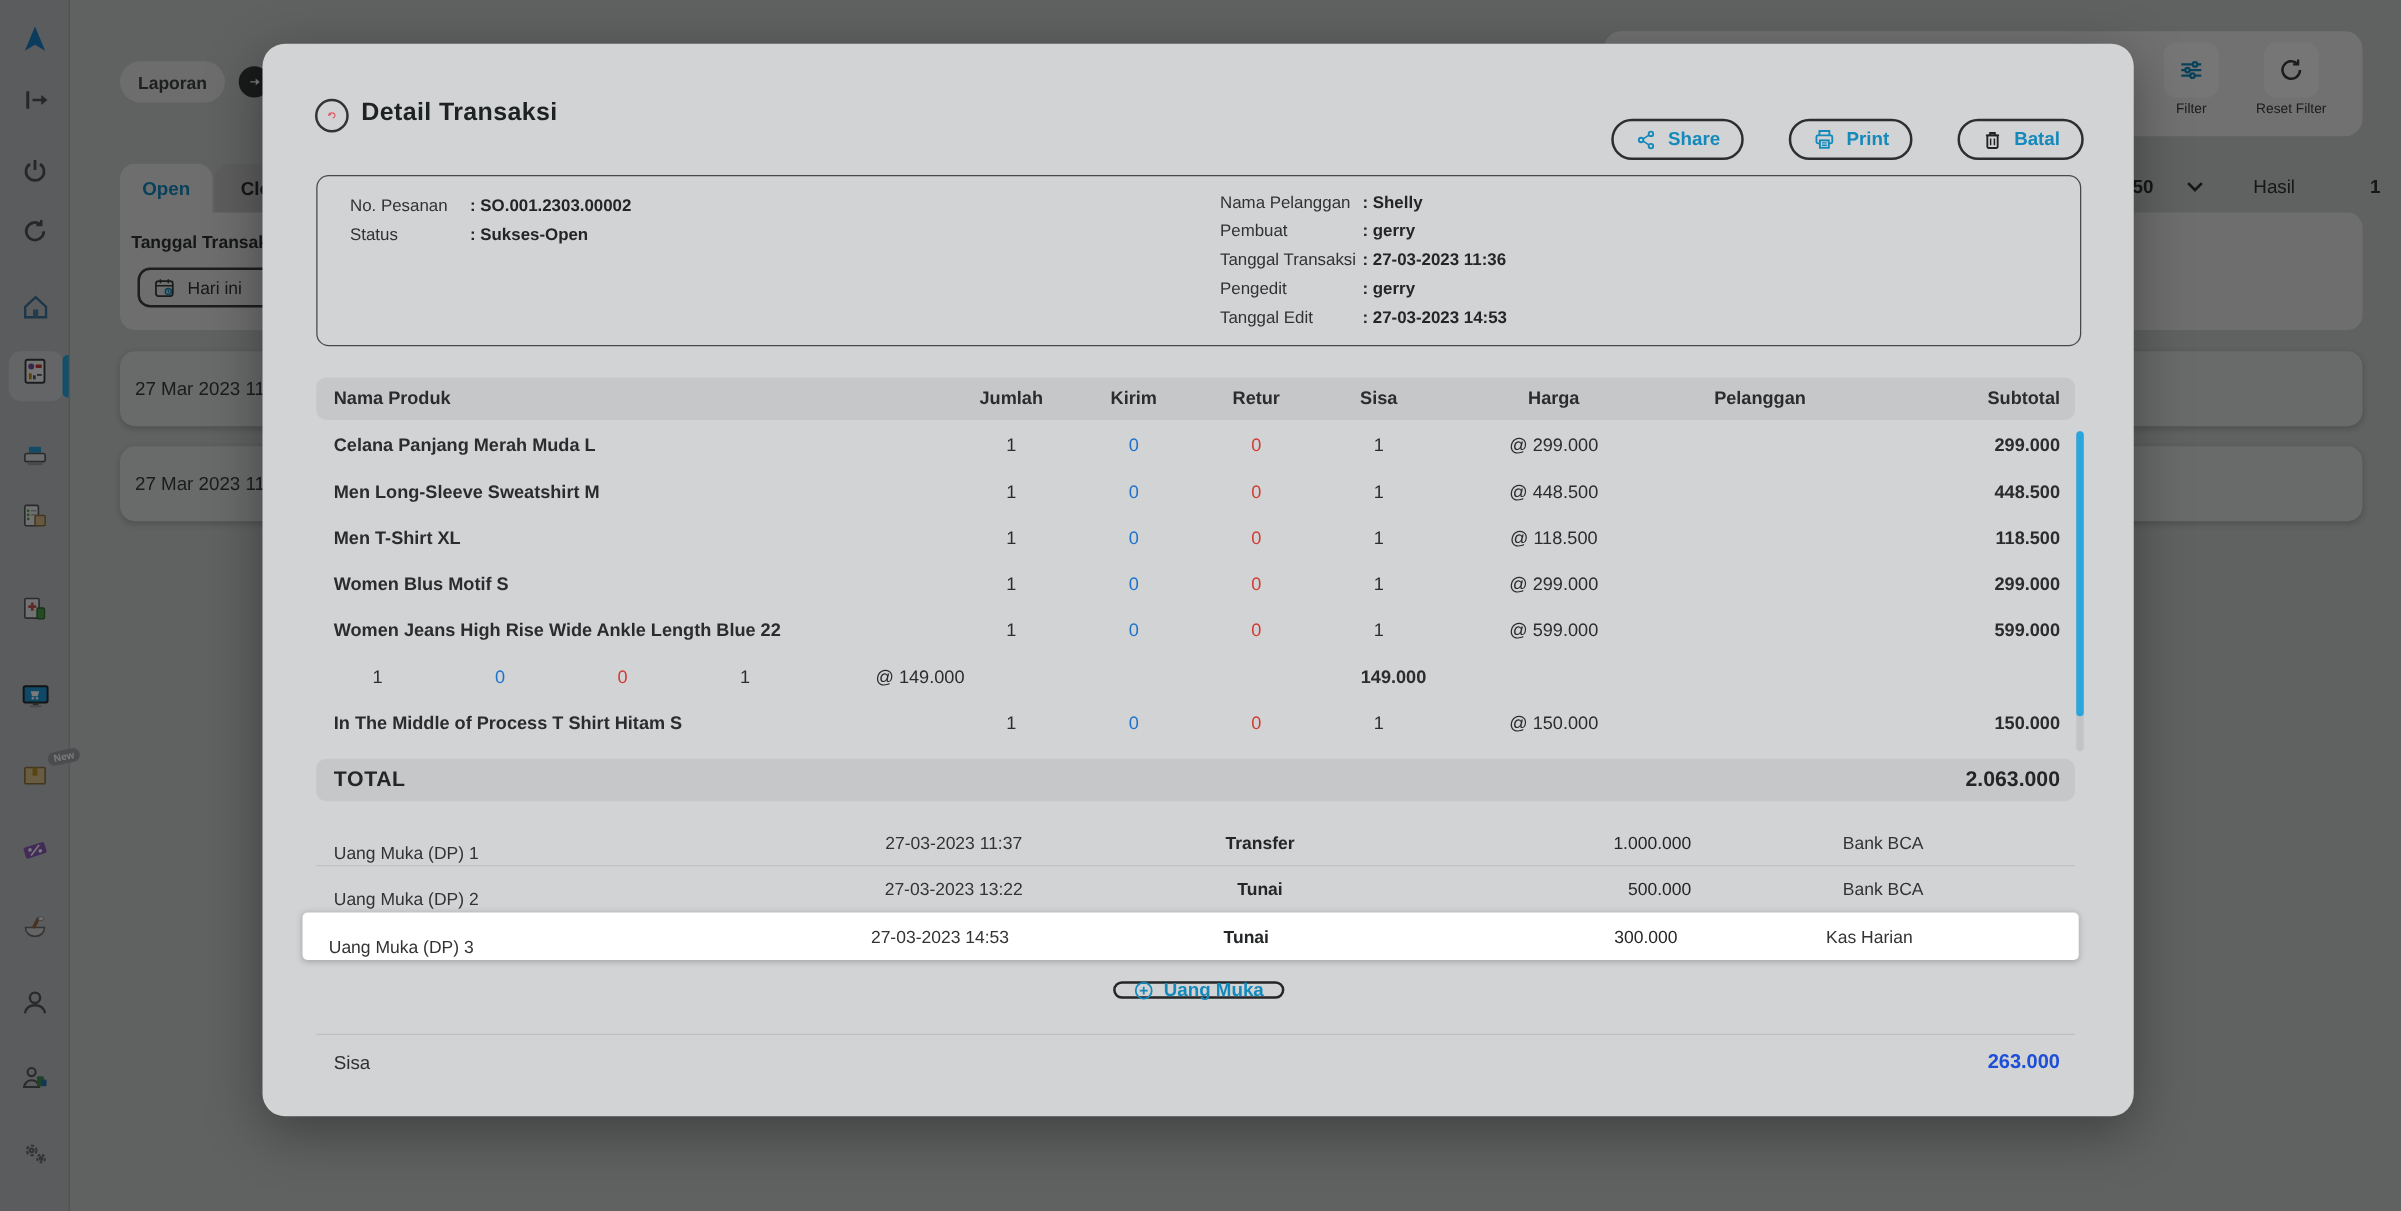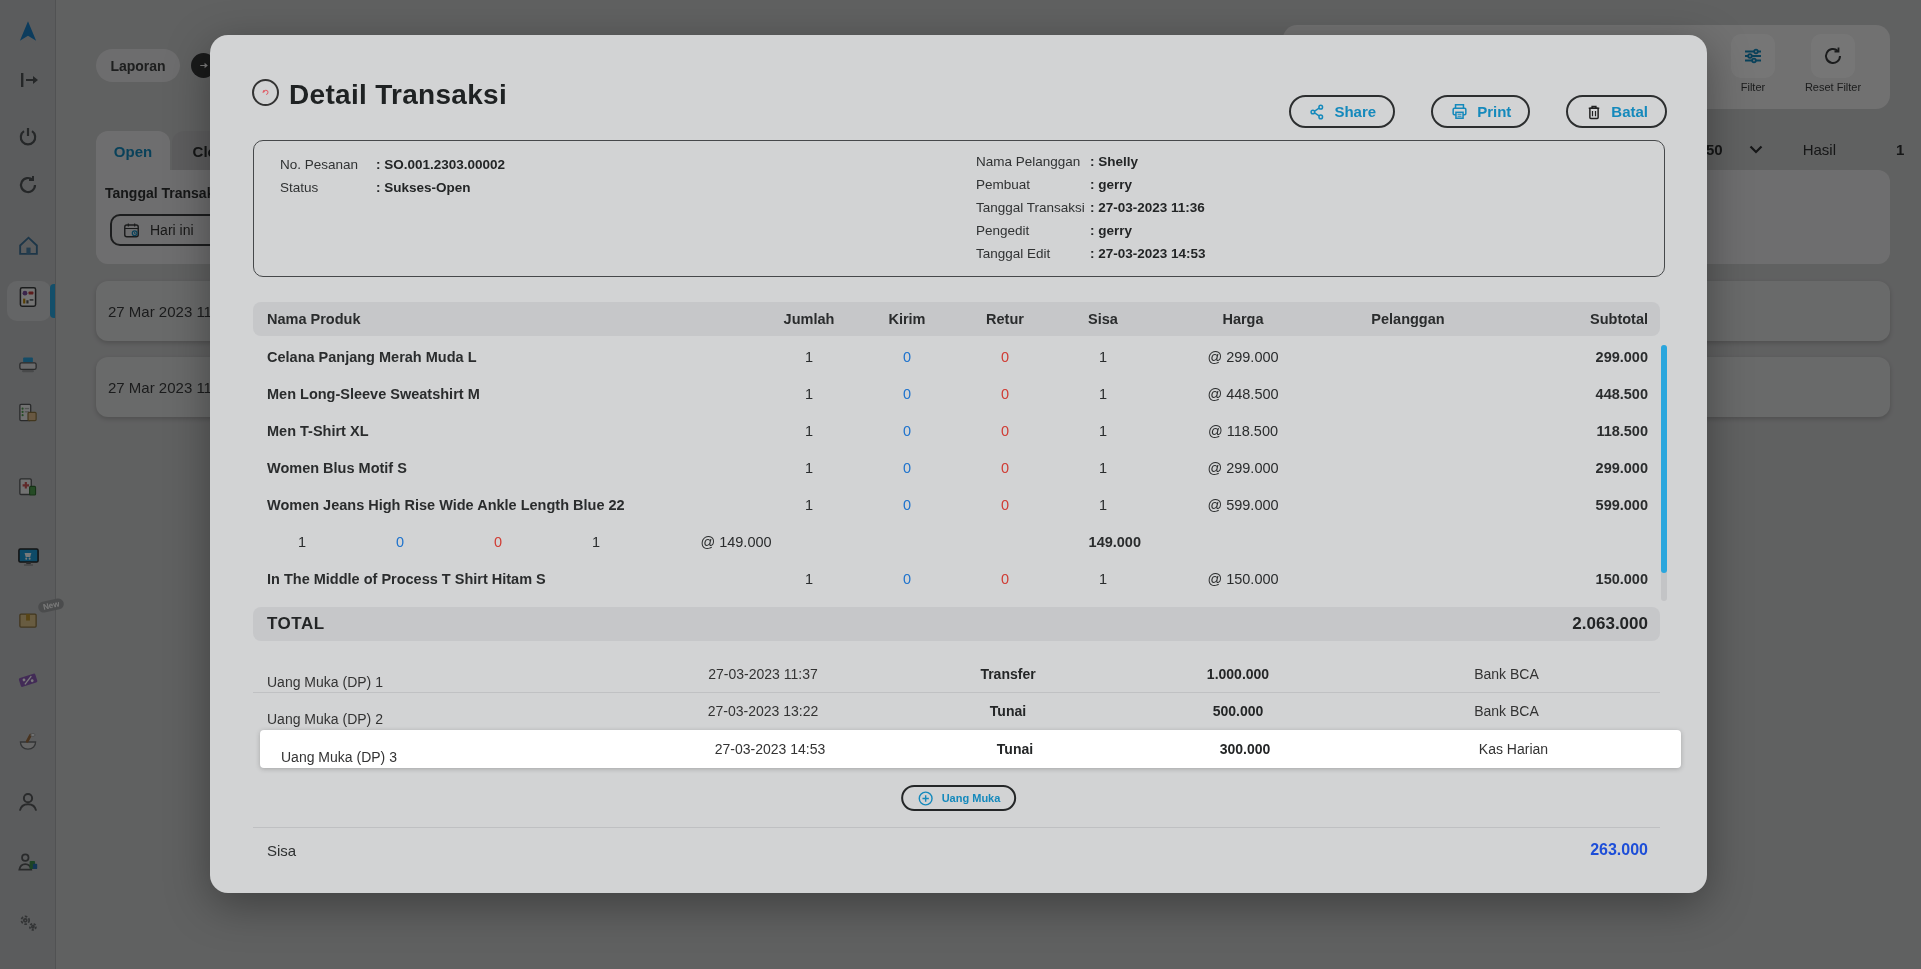--- a/index.html
+++ b/index.html
@@ -34,21 +34,21 @@
   .tool-lbl{margin-top:3px;font-size:11px;color:#3a3c3d;}
   .pagination{position:absolute;left:1706px;top:141px;display:flex;align-items:center;gap:26px;font-size:15px;color:#2e3031;font-weight:bold;}
   .pagination .lbl{font-weight:normal;}
 
   
   .overlay{position:absolute;inset:0;background:rgba(0,0,0,.52);}
   .modal{position:absolute;left:210px;top:35px;width:1497px;height:858px;background:#d2d3d4;border-radius:18px;
     box-shadow:0 12px 44px rgba(0,0,0,.35);}
   .back-btn{position:absolute;left:42px;top:44px;width:27px;height:27px;border:2px solid #333;border-radius:50%;
     display:flex;align-items:center;justify-content:center;background:transparent;}
-  .modal-title{position:absolute;left:79px;top:44px;font-size:28px;font-weight:bold;color:#1f2223;letter-spacing:.3px;}
+  .modal-title{position:absolute;left:79px;top:44px;font-size:20px;font-weight:bold;color:#1f2223;letter-spacing:.3px;}
   .action-row{position:absolute;right:40px;top:60px;display:flex;gap:36px;}
   .pill-btn{height:33px;border:2px solid #2c2e2f;border-radius:17px;display:flex;align-items:center;gap:8px;
     padding:0 17px;font-size:15px;font-weight:bold;color:#1489bc;background:transparent;}
 
   .info-box{position:absolute;left:43px;top:105px;width:1412px;height:137px;border:1.5px solid #46484a;border-radius:10px;}
   .info-row{position:absolute;display:flex;font-size:13.5px;color:#303233;line-height:18px;}
   .info-row .lab{width:96px;}
   .info-row.rcol .lab{width:114px;}
   .info-row .val{font-weight:bold;color:#232526;}
 
@@ -69,29 +69,29 @@
 
   .total-row{top:572px;height:34px;background:#c6c7c9;border-radius:8px;font-size:17px;font-weight:bold;color:#232526;}
   .total-row .c-name{letter-spacing:.5px;}
   .total-row .c-val{flex:1;text-align:right;padding-right:12px;}
 
   .pay-row{height:37px;font-size:14px;color:#333;}
   .pay-row.sep{border-top:1px solid #c0c1c3;}
   .p-label{width:380px;padding-left:14px;margin-top:16px;}
   .p-date{width:260px;text-align:center;}
   .p-method{width:230px;text-align:center;font-weight:bold;color:#242627;}
-  .p-amount{width:230px;text-align:center;font-weight:bold;color:#242627;}
+  .p-amount{width:230px;text-align:right;font-weight:normal;color:#242627;}
   .p-account{width:307px;text-align:center;}
-  .pay-row.highlighted{left:50px;width:1421px;height:38px;background:#ffffff;border-radius:4px;border-top:none;
+  .pay-row.highlighted{left:32px;width:1421px;height:38px;background:#ffffff;border-radius:4px;border-top:none;
     box-shadow:0 1px 5px rgba(0,0,0,.22);}
   .pay-row.highlighted .p-label{padding-left:21px;}
 
-  .uang-btn{position:absolute;left:50%;transform:translateX(-50%);top:750px;height:26px;border:2px solid #242627;
+  .uang-btn{position:absolute;left:50%;transform:translateX(-50%);top:750px;height:14px;border:2px solid #242627;
     border-radius:16px;background:#d2d3d4;display:flex;align-items:center;gap:8px;padding:0 14px;
-    font-size:11px;font-weight:bold;color:#1489bc;}
+    font-size:15px;font-weight:bold;color:#1489bc;}
   .bottom-divider{position:absolute;left:43px;top:792px;width:1407px;height:1px;background:#bfc0c2;}
   .sisa-row{top:800px;height:30px;font-size:15px;color:#2e3031;}
   .sisa-row .c-val{flex:1;text-align:right;padding-right:12px;font-weight:bold;font-size:16px;color:#1d4ed8;}
 </style>
 </head>
 <body>
 
 <div class="stage">
 
   <div class="sidebar">

